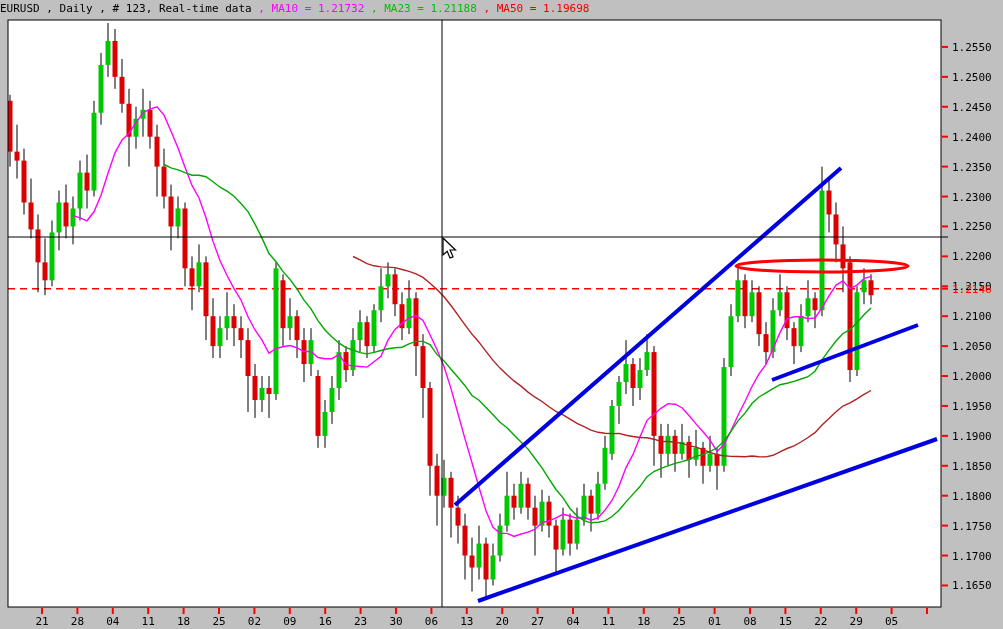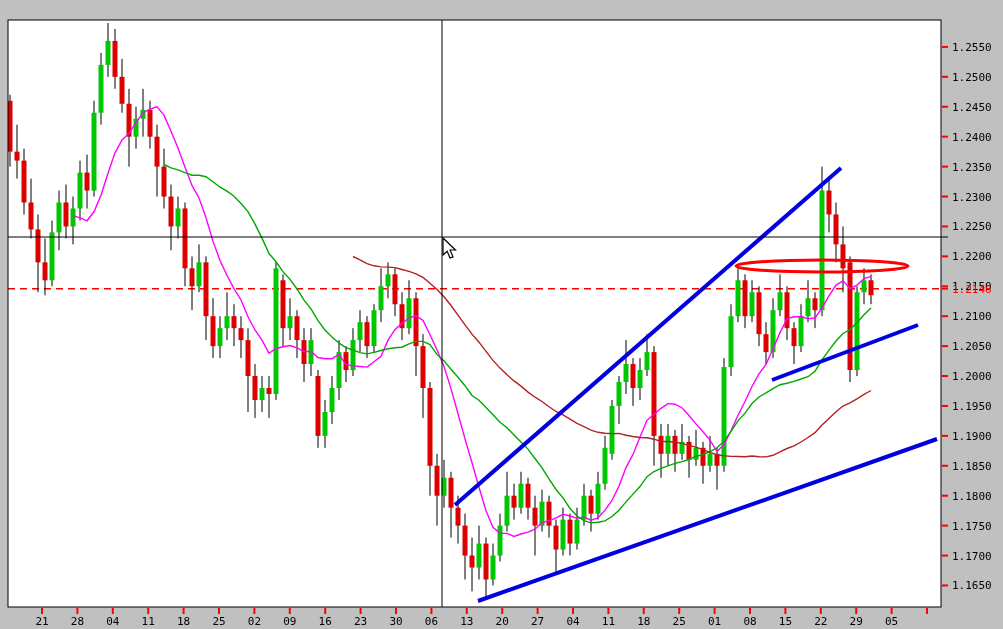--- a/index.html
+++ b/index.html
@@ -14,20 +14,21 @@
     white-space:pre;color:#000;
   }
   .titlebar span{white-space:pre;}
   .chart-svg{position:absolute;left:0;top:18px;}
   text{font-family:"DejaVu Sans Mono",monospace;}
 </style>
 </head>
 <body>
 <div class="screen">
 
+  <div class="titlebar"><span>EURUSD , Daily , # 123, Real-time data</span><span style="color: rgb(255, 0, 255);"> , MA10 = 1.21732 </span><span style="color: rgb(0, 192, 0);">, MA23 = 1.21188 </span><span style="color: rgb(238, 0, 0);">, MA50 = 1.19698</span></div>
 
   <svg class="chart-svg" width="1003" height="611" viewBox="0 18 1003 611">
       <rect x="8" y="20" width="933" height="587" fill="#FFFFFF"></rect>
       <clipPath id="plotclip">
         <rect x="8" y="20" width="933" height="587"></rect>
       </clipPath>
       <line x1="8" y1="288.6676860346593" x2="941" y2="288.6676860346593" stroke="#FF0000" stroke-width="1.5" stroke-dasharray="7 5"></line>
       <g clip-path="url(#plotclip)">
         <line x1="10" y1="94.79612640163066" x2="10" y2="166.6004077471964" stroke="#000000" stroke-width="1"></line>
         <rect x="7.5" y="100.77981651376182" width="5" height="50.861365953108745" fill="#DD0000"></rect>

